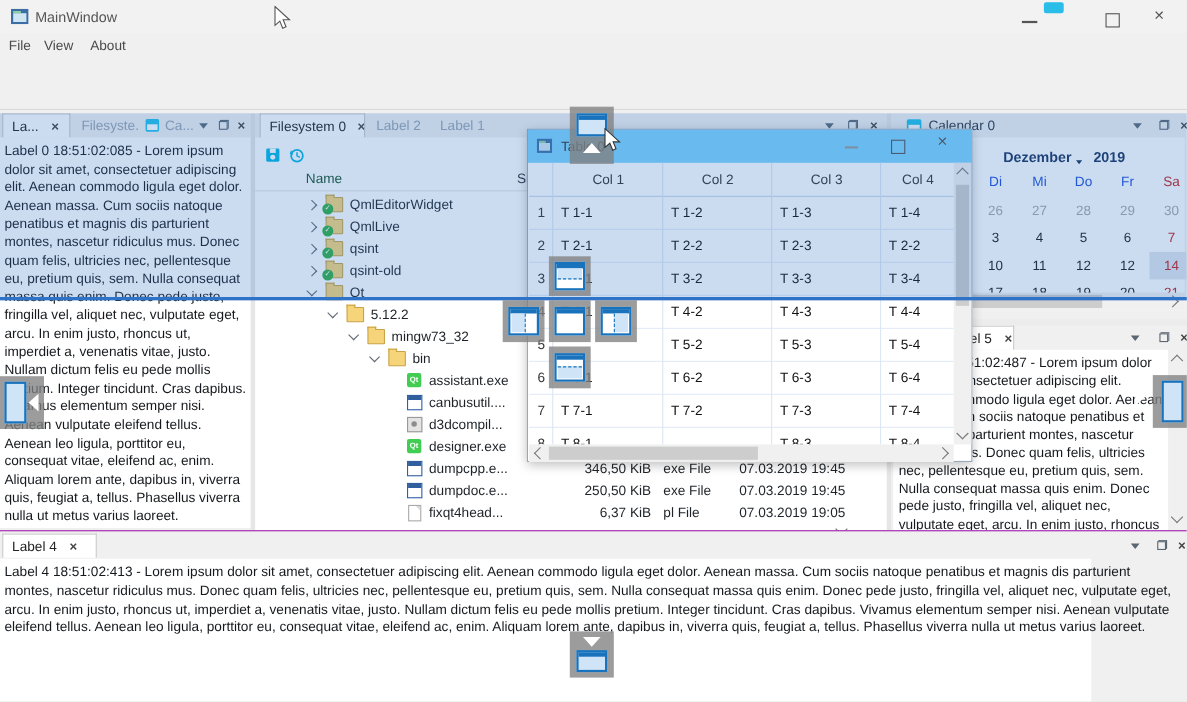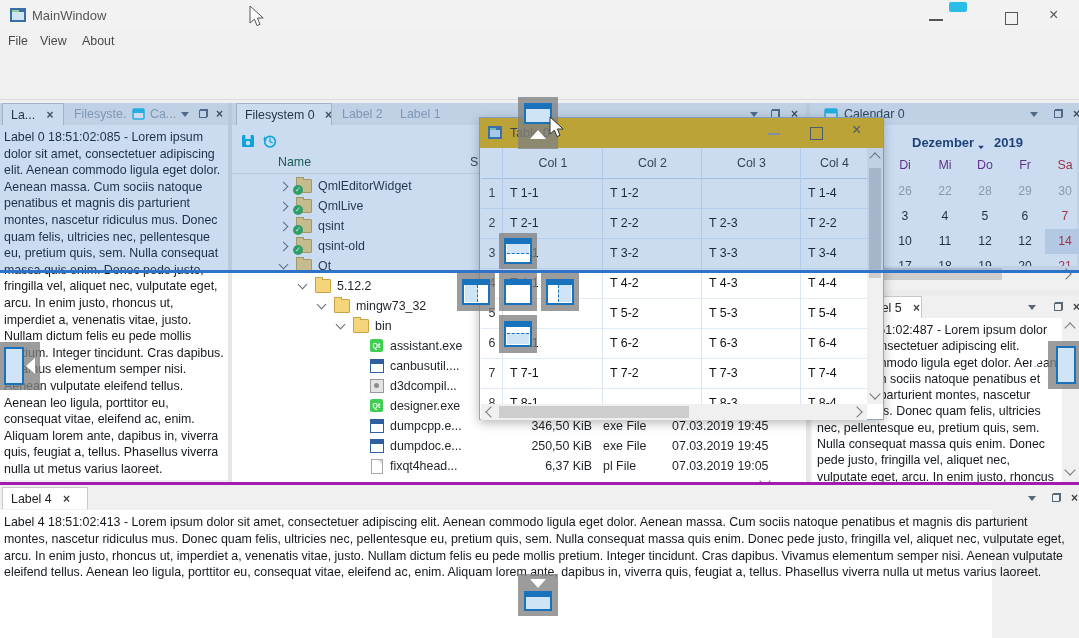--- a/index.html
+++ b/index.html
@@ -44,27 +44,27 @@
   .folder.chk::after{content:"✓";position:absolute;left:-4px;bottom:-3px;width:10px;height:10px;background:#2fae44;border-radius:50%;
       color:#fff;font-size:7px;line-height:10px;text-align:center}
   .qtic{width:13px;height:13px;background:#41cd52;border-radius:2px;color:#fff;font-size:7px;font-weight:bold;text-align:center;line-height:13px}
   .appic{width:12px;height:12px;border:1px solid #2f5f9e;background:linear-gradient(#2f5f9e 0 4px,#fff 4px)}
   .dllic{width:12px;height:12px;border:1px solid #999;background:#e4e4e4}
   .dllic::after{content:"";position:absolute;left:3px;top:3px;width:5px;height:5px;border-radius:50%;background:#8d8d8d}
   .filic{width:10px;height:13px;background:#fff;border:1px solid #a9a9a9}
   .filic::before{content:"";position:absolute;right:0;top:0;border-left:4px solid transparent;border-top:4px solid #d9d9d9}
   
   .calcell{width:40px;height:25px;line-height:25px;text-align:center;font-size:12.2px;color:#1a1a1a}
-  .calhd{width:40px;height:16px;line-height:16px;text-align:center;color:#701a75}
+  .calhd{width:40px;height:16px;line-height:16px;text-align:center;color:#1d4ed8}
   .gray{color:#a7a7a7}.red{color:#c42222}.today{background:#dfe5ec}
   .caltitle{font-weight:bold;color:#17315c;font-size:13px}
   
   .fwin{left:479px;top:117px;width:405px;height:303px;background:#fff;border:1px solid #98a8b8;
         box-sizing:border-box;box-shadow:0 3px 10px rgba(0,0,0,.28);z-index:20}
-  .fwtitle{left:0;top:0;width:403px;height:30px;background:#eab308}
+  .fwtitle{left:0;top:0;width:403px;height:30px;background:#7dd3fc}
   .twrow{left:1px;width:386px;height:30px;border-bottom:1px solid #e2ecf7}
   .twnum{left:0;width:22px;text-align:center;color:#333;line-height:30px}
   .twc{line-height:30px;padding-left:7px;box-sizing:border-box;color:#111}
   .twh{line-height:30px;text-align:center;color:#333}
   .vline{width:1px;background:#dbe7f3}
   
   .overlay{left:0;top:103px;width:1079px;height:167px;background:rgba(49,115,198,.25);
            border-bottom:3px solid #2e73c8;z-index:30}
   .indbox{background:rgba(128,128,128,.78);z-index:40}
   .dicon{border:2px solid #1973bc;background:#fff;box-sizing:border-box}
@@ -304,21 +304,21 @@
       <div class="a caltitle" style="left:182px;top:10px">2019</div>
       <div class="a calhd" style="left:33px;top:32px">Mo</div>
       <div class="a calhd" style="left:73px;top:32px">Di</div>
       <div class="a calhd" style="left:113px;top:32px">Mi</div>
       <div class="a calhd" style="left:153px;top:32px">Do</div>
       <div class="a calhd" style="left:193px;top:32px">Fr</div>
       <div class="a calhd red" style="left:233px;top:32px">Sa</div>
 
       <div class="a calcell gray" style="left:33px;top:54px">25</div>
       <div class="a calcell gray" style="left:73px;top:54px">26</div>
-      <div class="a calcell gray" style="left:113px;top:54px">22</div>
+      <div class="a calcell gray" style="left:113px;top:54px">27</div>
       <div class="a calcell gray" style="left:153px;top:54px">28</div>
       <div class="a calcell gray" style="left:193px;top:54px">29</div>
       <div class="a calcell gray" style="left:233px;top:54px">30</div>
 
       <div class="a calcell" style="left:33px;top:79px">2</div>
       <div class="a calcell" style="left:73px;top:79px">3</div>
       <div class="a calcell" style="left:113px;top:79px">4</div>
       <div class="a calcell" style="left:153px;top:79px">5</div>
       <div class="a calcell" style="left:193px;top:79px">6</div>
       <div class="a calcell red" style="left:233px;top:79px">7</div>
@@ -356,21 +356,21 @@
     <span class="a tabx" style="left:263px;top:4px">×</span>
     <div class="a content" style="left:2px;top:22px;width:250px;height:164px">
       <div class="a lorem" style="left:5px;top:4px;width:240px;line-height:16.3px">Label 5 18:51:02:487 - Lorem ipsum dolor sit amet, consectetuer adipiscing elit. Aenean commodo ligula eget dolor. Aenean massa. Cum sociis natoque penatibus et magnis dis parturient montes, nascetur ridiculus mus. Donec quam felis, ultricies nec, pellentesque eu, pretium quis, sem. Nulla consequat massa quis enim. Donec pede justo, fringilla vel, aliquet nec, vulputate eget, arcu. In enim justo, rhoncus ut, imperdiet a, venenatis vitae, justo. Nullam dictum felis eu pede mollis pretium. Integer tincidunt. Cras dapibus. Vivamus elementum semper nisi. Aenean vulputate eleifend tellus. Aenean leo ligula, porttitor eu, consequat vitae, eleifend ac, enim. Aliquam lorem ante, dapibus in, viverra quis, feugiat a, tellus.</div>
     </div>
     <div class="a sbtrack" style="left:252px;top:22px;width:17px;height:164px">
       <span class="a sa up" style="left:4px;top:6px"></span>
       <span class="a sa dn" style="left:4px;top:148px"></span>
     </div>
   </div>
 
-  <div class="a panel" style="left:0;top:482px;width:1079px;height:156px;border-top:3px solid #a21caf;box-sizing:border-box">
+  <div class="a panel" style="left:0;top:482px;width:1079px;height:156px;border-top:1px solid #a21caf;box-sizing:border-box">
     <div class="a tab active" style="left:2px;top:2px;width:86px">
       <span>Label 4</span>
       <span class="tabx" style="margin-left:8px">×</span>
     </div>
     <span class="a tri" style="left:1028px;top:11px"></span>
     <span class="a fg" style="left:1052px;top:8px"></span>
     <span class="a tabx" style="left:1071px;top:6px">×</span>
     <div class="a content" style="left:0;top:25px;width:992px;height:130px">
       <div class="a lorem" style="left:4px;top:4px;width:1068px;line-height:16.8px">Label 4 18:51:02:413 - Lorem ipsum dolor sit amet, consectetuer adipiscing elit. Aenean commodo ligula eget dolor. Aenean massa. Cum sociis natoque penatibus et magnis dis parturient montes, nascetur ridiculus mus. Donec quam felis, ultricies nec, pellentesque eu, pretium quis, sem. Nulla consequat massa quis enim. Donec pede justo, fringilla vel, aliquet nec, vulputate eget, arcu. In enim justo, rhoncus ut, imperdiet a, venenatis vitae, justo. Nullam dictum felis eu pede mollis pretium. Integer tincidunt. Cras dapibus. Vivamus elementum semper nisi. Aenean vulputate eleifend tellus. Aenean leo ligula, porttitor eu, consequat vitae, eleifend ac, enim. Aliquam lorem ante, dapibus in, viverra quis, feugiat a, tellus. Phasellus viverra nulla ut metus varius laoreet.</div>
     </div>
@@ -393,20 +393,21 @@
       <span class="a twh" style="left:22px;width:100px">Col 1</span>
       <span class="a twh" style="left:122px;width:99px">Col 2</span>
       <span class="a twh" style="left:221px;width:99px">Col 3</span>
       <span class="a twh" style="left:320px;width:67px">Col 4</span>
     </div>
 
     <div class="a twrow" style="top:60px">
         <span class="a twnum">1</span>
         <span class="a twc" style="left:22px;width:100px">T 1-1</span>
         <span class="a twc" style="left:122px;width:99px">T 1-2</span>
+        <span class="a twc" style="left:221px;width:99px">T 1-3</span>
         <span class="a twc" style="left:320px;width:67px">T 1-4</span>
       </div>
     <div class="a twrow" style="top:90px">
         <span class="a twnum">2</span>
         <span class="a twc" style="left:22px;width:100px">T 2-1</span>
         <span class="a twc" style="left:122px;width:99px">T 2-2</span>
         <span class="a twc" style="left:221px;width:99px">T 2-3</span>
         <span class="a twc" style="left:320px;width:67px">T 2-2</span>
       </div>
     <div class="a twrow" style="top:120px">

